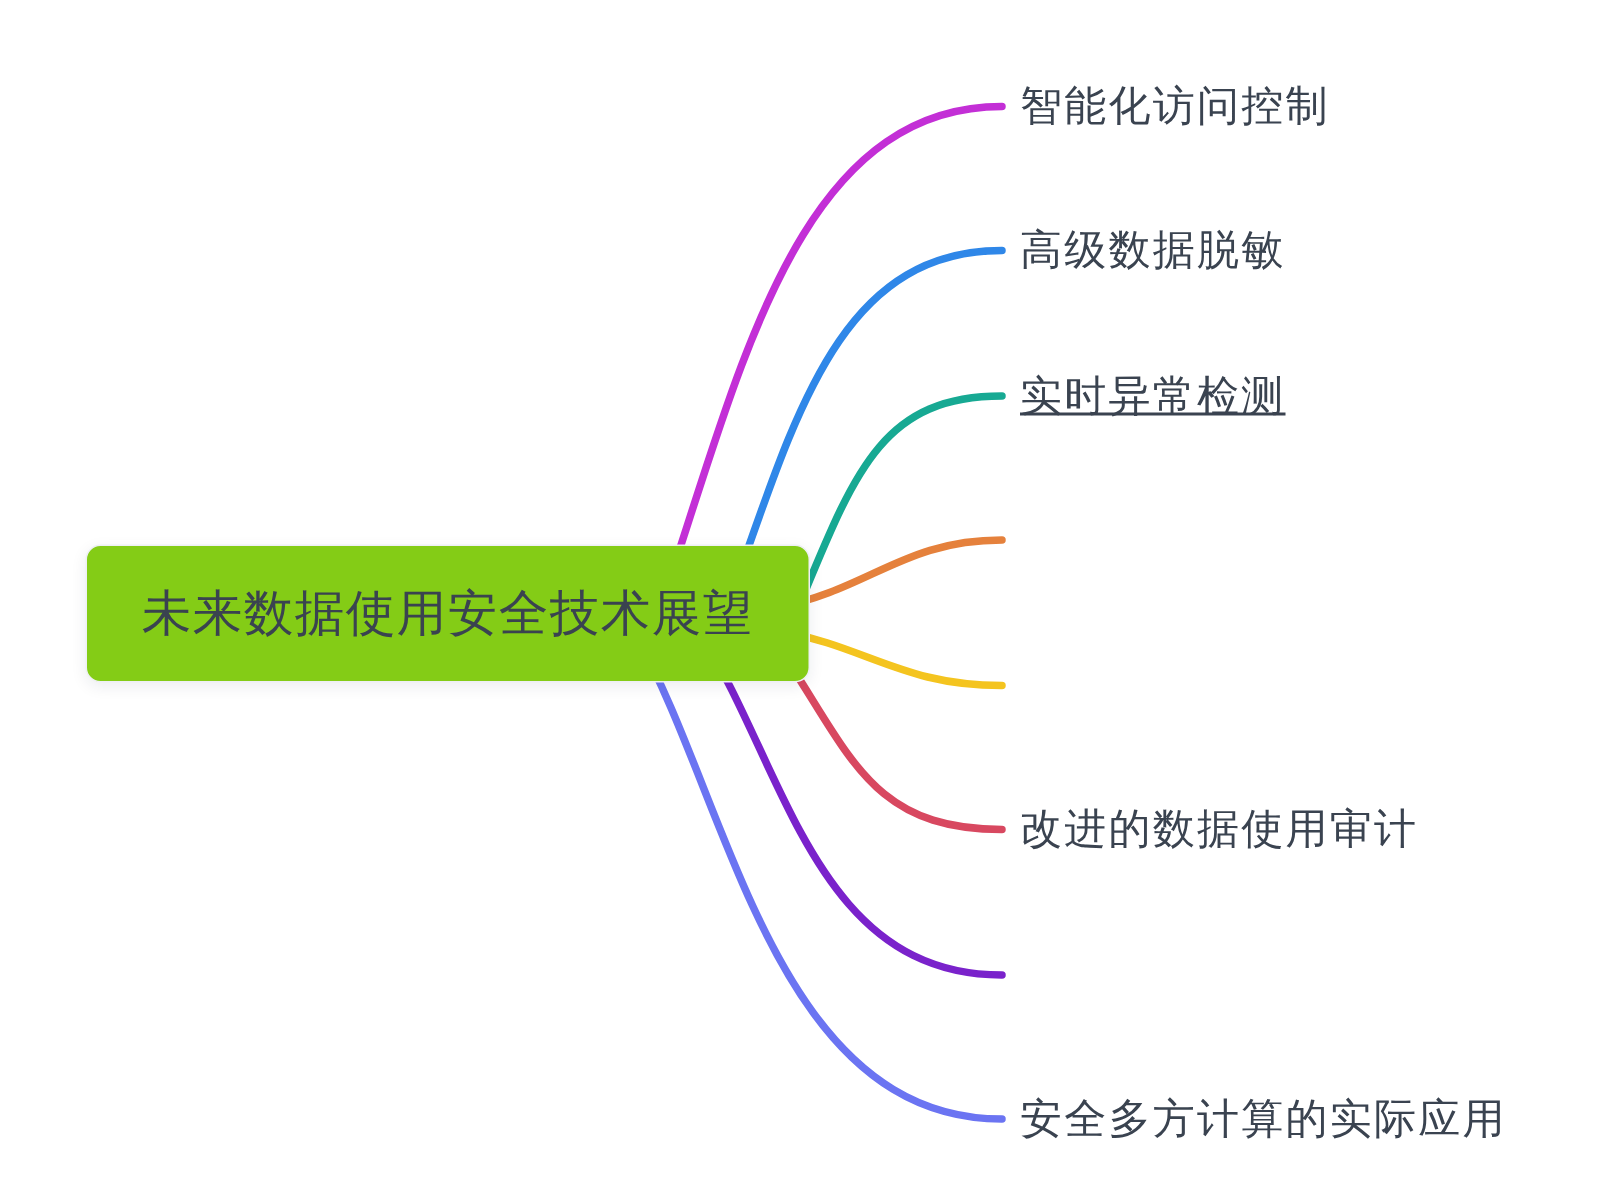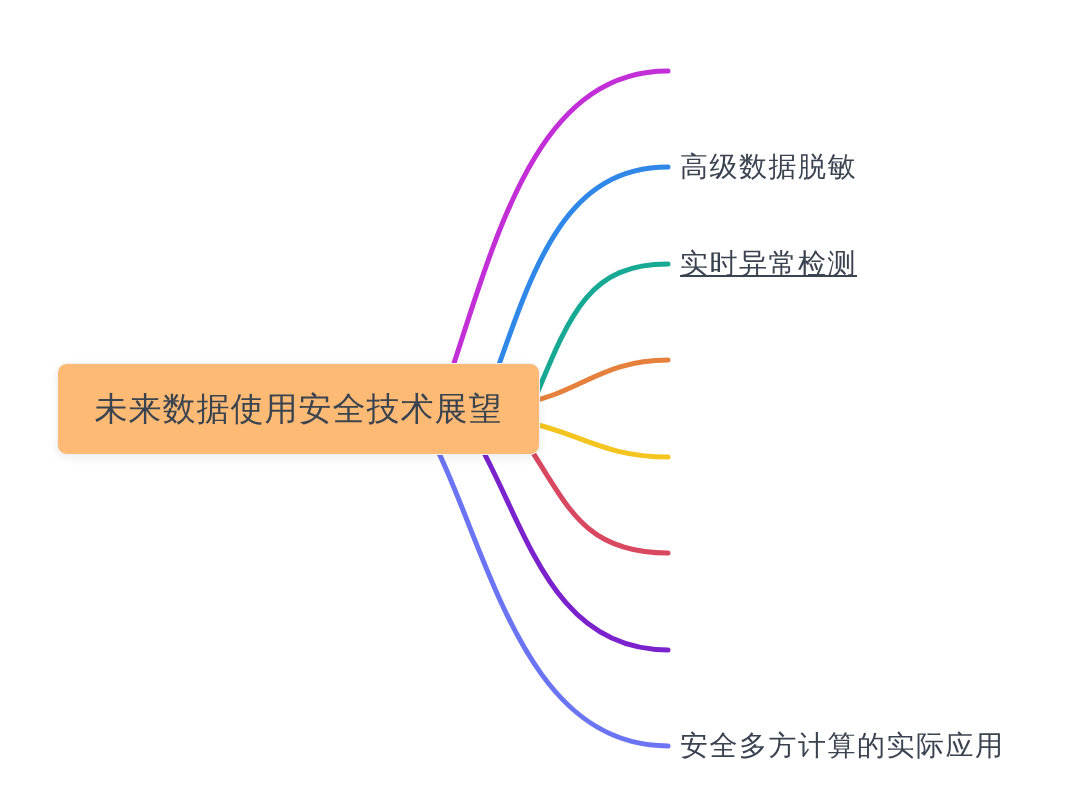--- a/index.html
+++ b/index.html
@@ -27,21 +27,21 @@
     stroke-width: 5;
     stroke-linecap: round;
   }
   .root-card {
     position: absolute;
     left: 57px;
     top: 363px;
     width: 483px;
     height: 92px;
     box-sizing: border-box;
-    background: #fdba74;
+    background: #84cc16;
     border: 1px solid #eef0f4;
     border-radius: 10px;
     box-shadow: 0 3px 10px rgba(30, 40, 60, 0.08);
     display: flex;
     align-items: center;
     justify-content: center;
     cursor: pointer;
   }
   .root-label {
     font-size: 33px;
@@ -73,16 +73,18 @@
       <path d="M 518,405 C 580,393 602,360 668,360" stroke="#e5813c"></path>
       <path d="M 518,420 C 580,432 602,457 668,457" stroke="#f4c41f"></path>
       <path d="M 514,424 C 566,498 576,553 668,553" stroke="#d84860"></path>
       <path d="M 468,424 C 524,514 545,650 668,650" stroke="#7a22cb"></path>
       <path d="M 424,424 C 486,532 516,746 668,746" stroke="#6b74f2"></path>
     </svg>
 
 <div class="root-card">
     <span class="root-label">未来数据使用安全技术展望</span>
   </div>
+    <div class="branch-label" style="top: 51px;">智能化访问控制</div>
     <div class="branch-label" style="top: 147px;">高级数据脱敏</div>
     <div class="branch-label" style="top: 244px; text-decoration: underline;">实时异常检测</div>
+    <div class="branch-label" style="top: 533px;">改进的数据使用审计</div>
     <div class="branch-label" style="top: 726px;">安全多方计算的实际应用</div>
   </div>
 
 </body></html>

